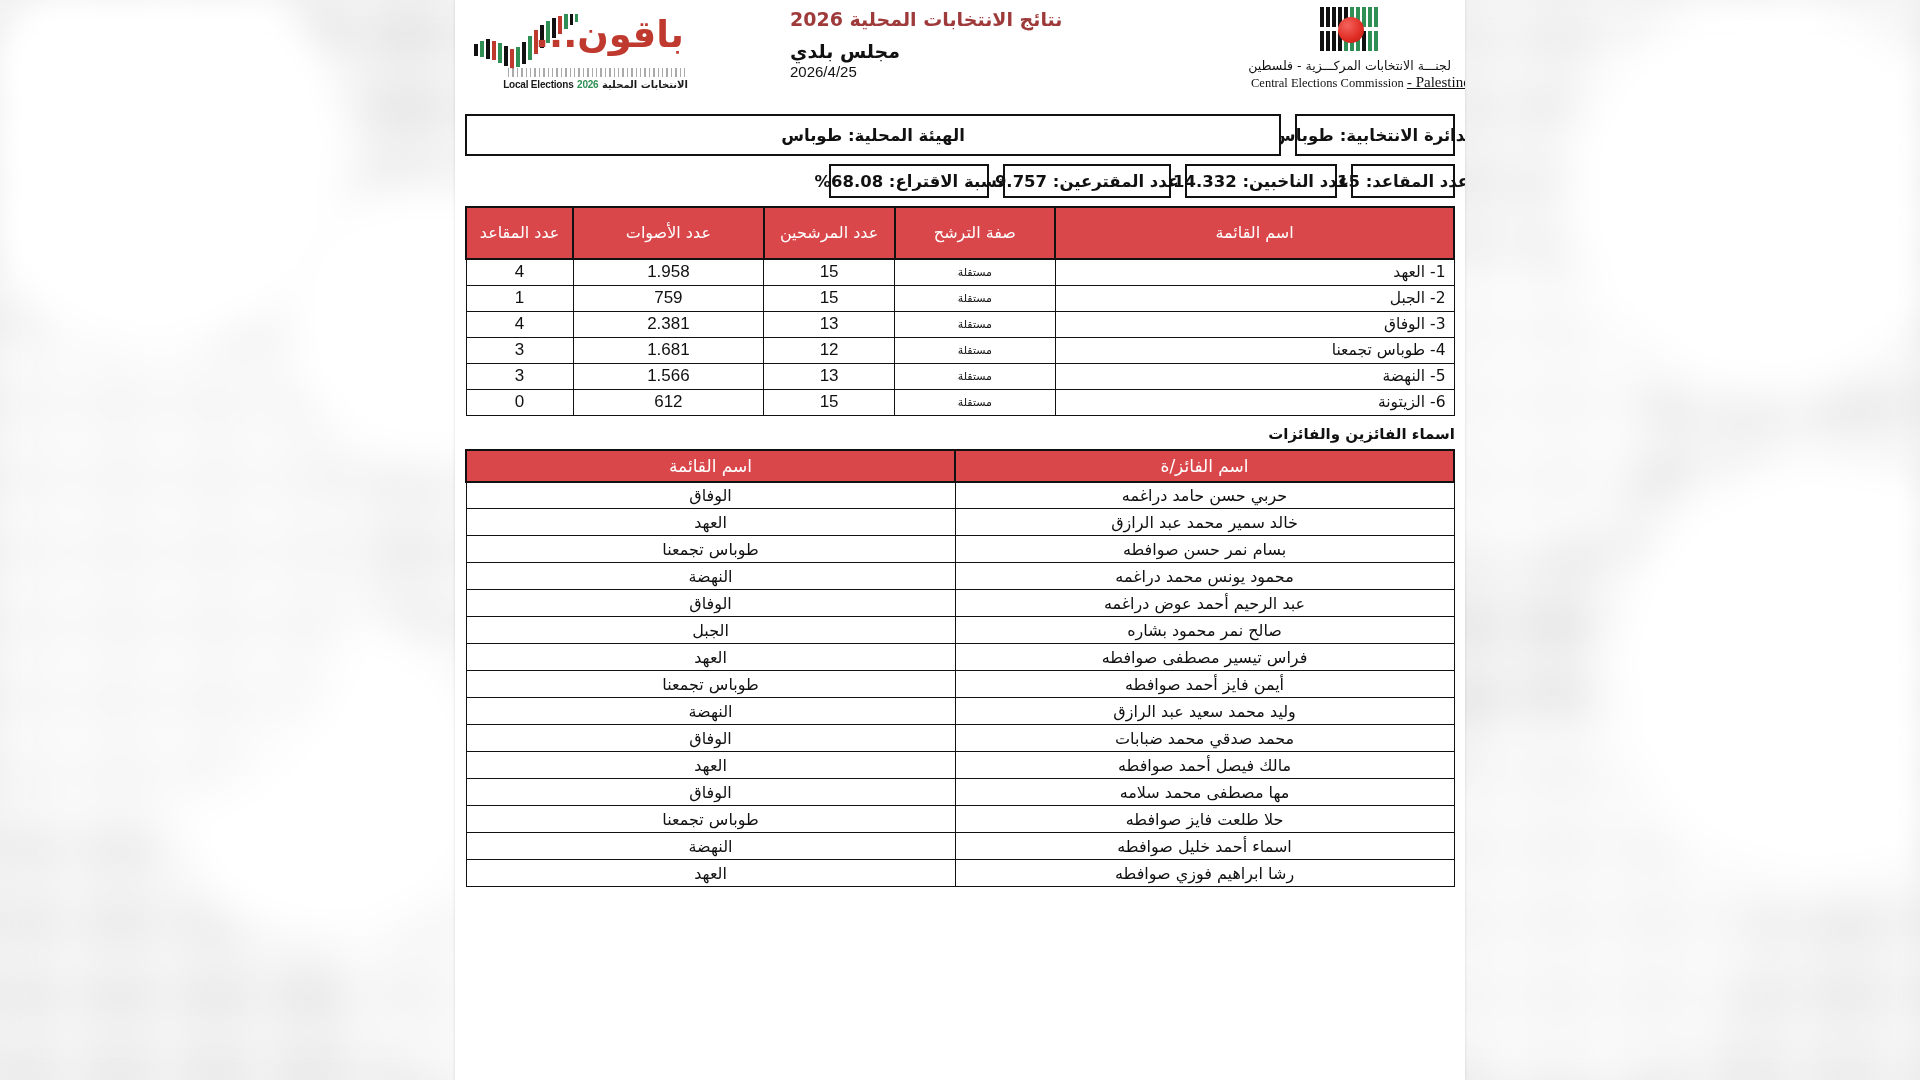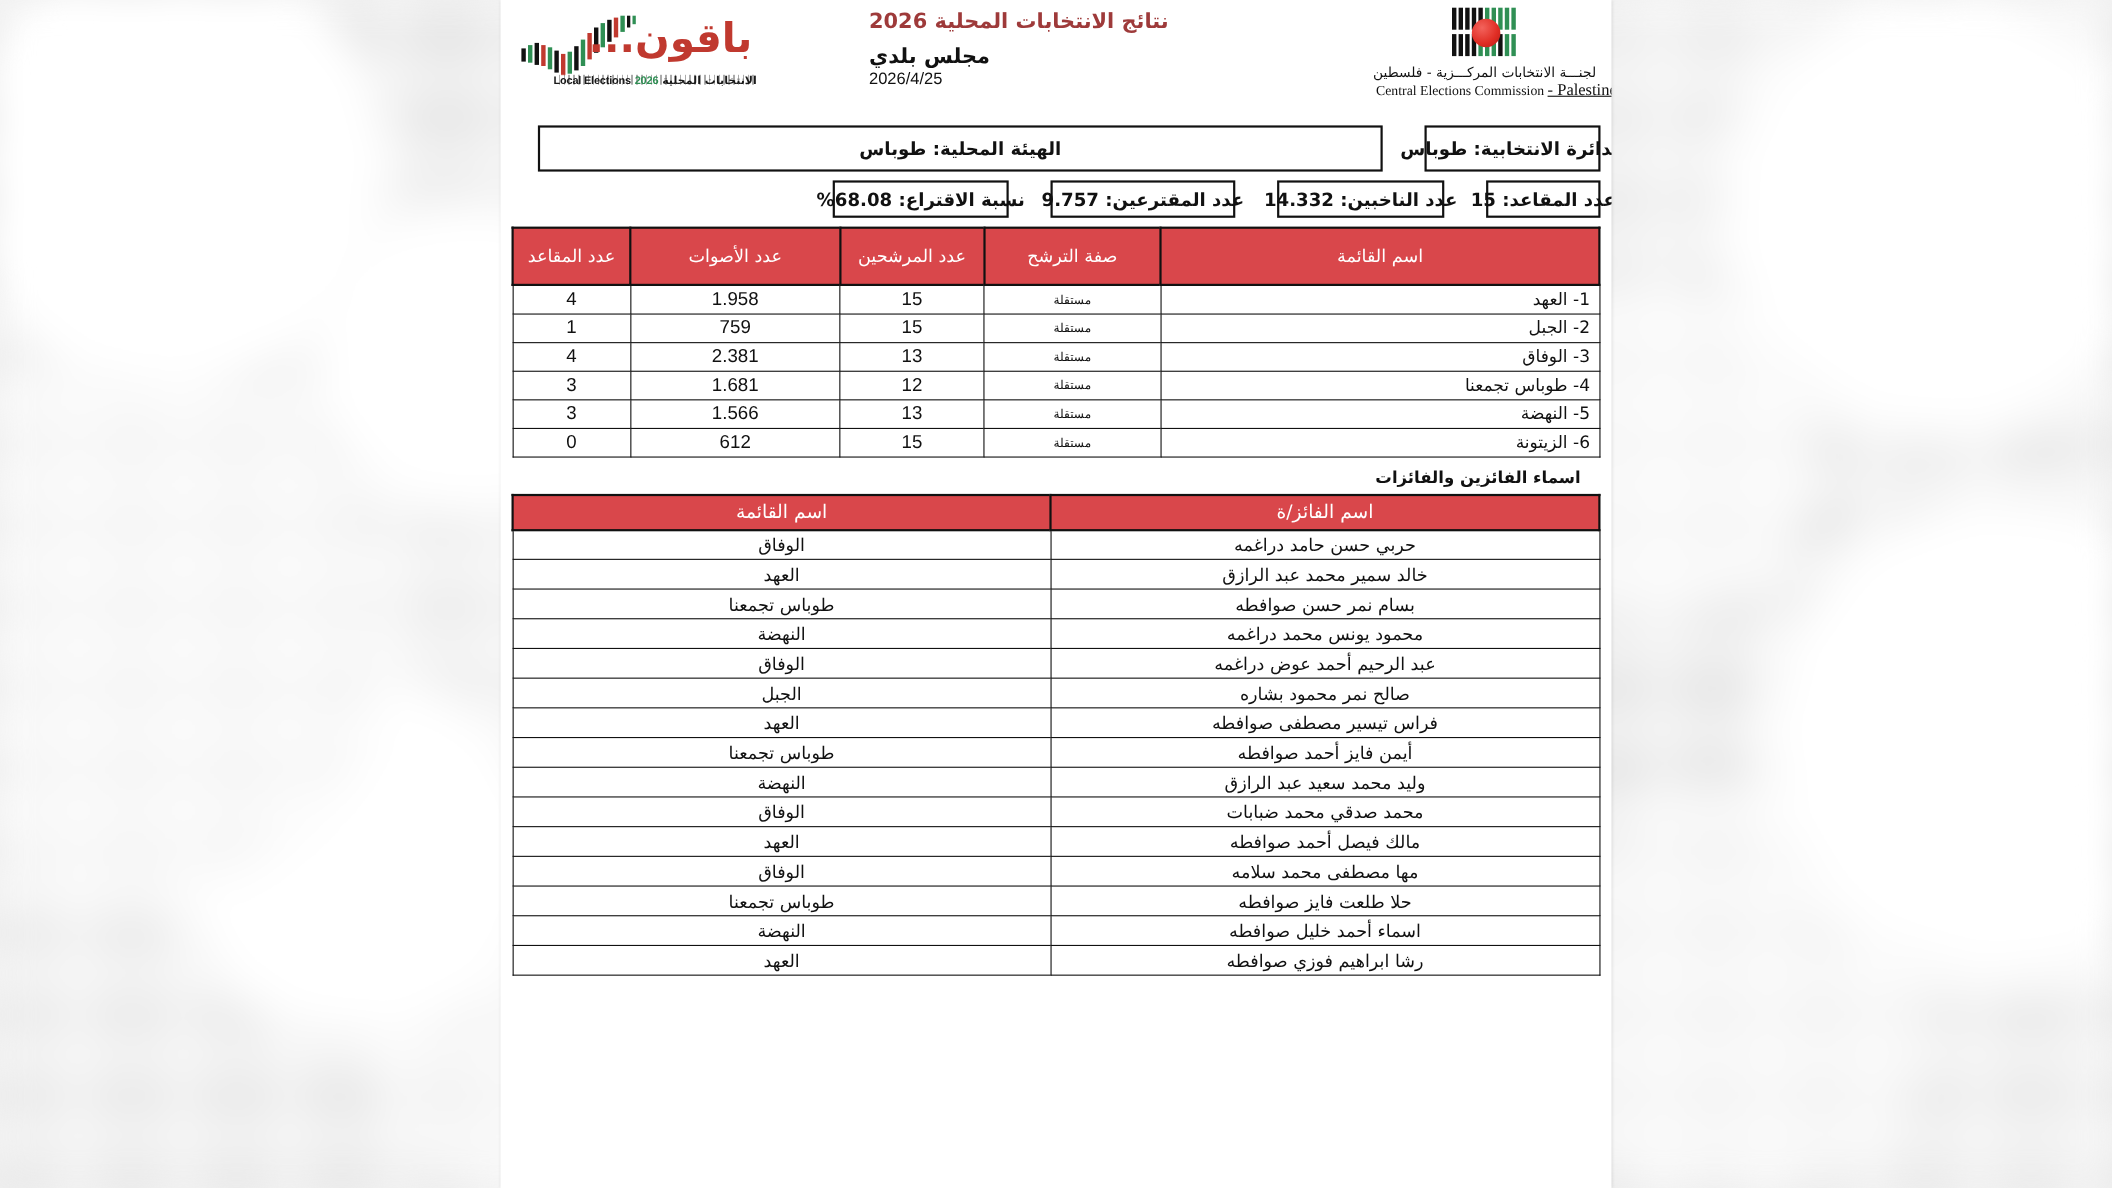--- a/index.html
+++ b/index.html
@@ -87,21 +87,21 @@
     left: 38px;
     top: 60px;
     width: 178px;
     height: 9px;
     background: repeating-linear-gradient(90deg, #9b9b9b 0 1.4px, #fff 1.4px 4.4px);
     opacity: .85;
   }
   .baqoon-sub {
     position: absolute;
     left: 38px;
-    top: 60px;
+    top: 71px;
     width: 180px;
     text-align: center;
     font-size: 10px;
     font-weight: 700;
     color: #1a1a1a;
     white-space: nowrap;
     direction: rtl;
   }
   .baqoon-sub .en { font-family: "Liberation Sans", sans-serif; letter-spacing: -.2px; }
   .baqoon-sub .yr { color: #2f8f54; }
@@ -194,21 +194,20 @@
     border: 2px solid #111;
     background: #fff;
     display: flex;
     align-items: center;
     justify-content: center;
     font-size: 16.5px;
     font-weight: 700;
     color: #111;
     padding: 0 10px;
     white-space: nowrap;
-    margin-left: 24px;
   }
   .info-box.b-district { width: 160px; height: 42px; }
   .info-box.b-locality { flex: 1; height: 42px; }
   .info-box.b-seats    { width: 104px; height: 34px; }
   .info-box.b-voters   { width: 152px; height: 34px; }
   .info-box.b-turnout  { width: 168px; height: 34px; }
   .info-box.b-rate     { width: 160px; height: 34px; }
 
   
   .tbl-wrap { padding: 0 10px; margin-top: 6px; }
@@ -255,21 +254,21 @@
   }
 
   
   col.w-name  { width: 33.5%; }
   col.w-type  { width: 13.5%; }
   col.w-cand  { width: 11%; }
   col.w-votes { width: 16%; }
   col.w-seats { width: 9%; }
 
   .winners-caption {
-    margin: 9px 20px 5px 0;
+    margin: 9px 2px 5px 0;
     text-align: right;
     font-size: 15px;
     font-weight: 700;
     color: #111;
     padding-right: 8px;
   }
 
   table.winners {
     width: 100%;
     border-collapse: collapse;

